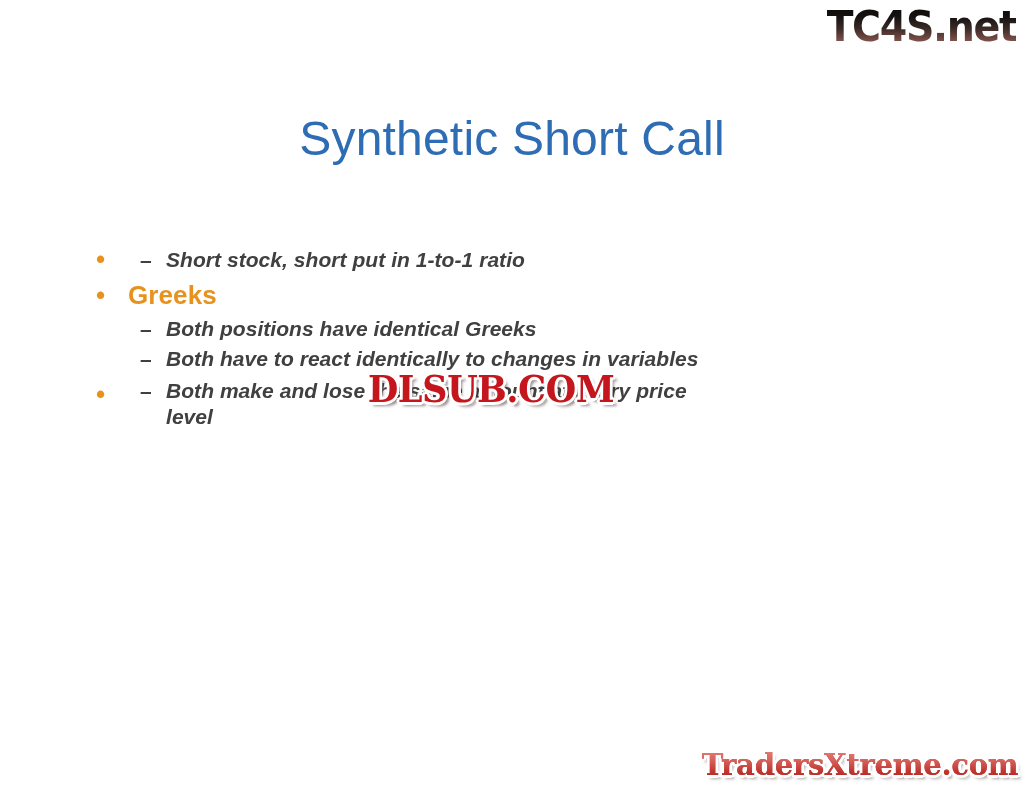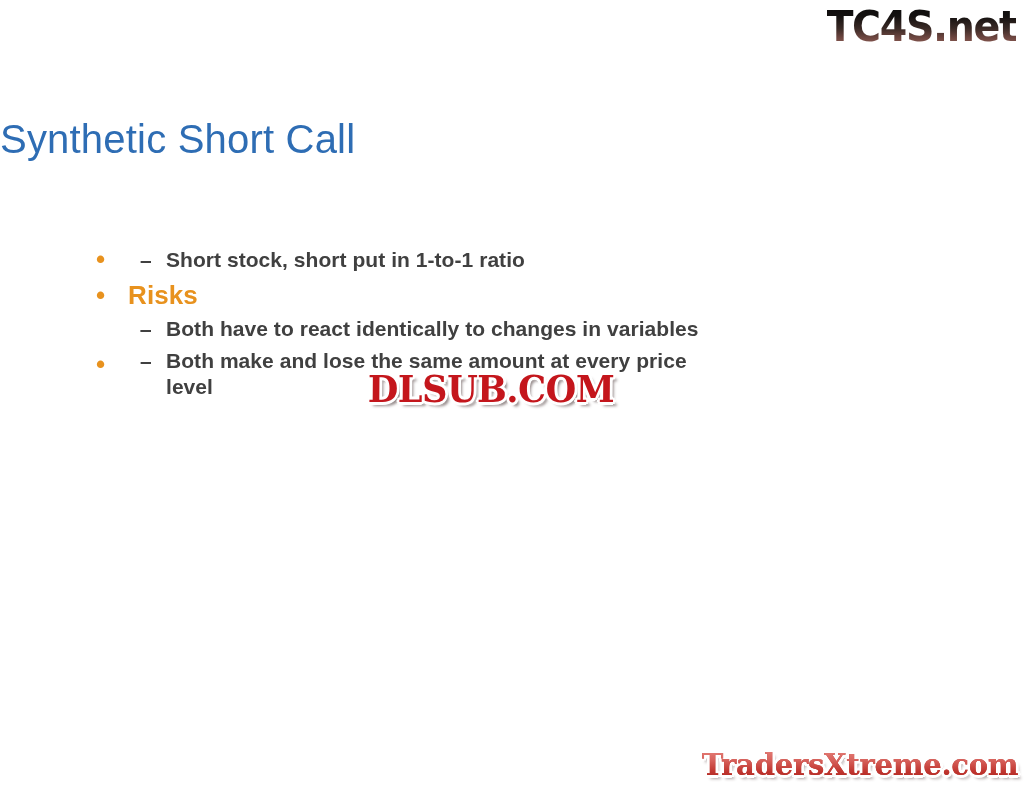--- a/index.html
+++ b/index.html
@@ -45,25 +45,25 @@
     white-space: nowrap;
     user-select: none;
   }
 
   
   #title {
     position: absolute;
     left: 0;
     top: 110px;
     width: 1024px;
-    text-align: left;
+    text-align: center;
     color: #2E6DB4;
     font-family: "Liberation Sans", sans-serif;
     font-weight: normal;
-    font-size: 40px;
+    font-size: 48px;
     line-height: 58px;
     letter-spacing: 0.2px;
   }
 
   
   #body-list {
     position: absolute;
     left: 92px;
     top: 243px;
     width: 640px;
@@ -102,21 +102,21 @@
   }
   .lvl2 .bullet-dash {
     position: absolute;
     left: 48px;
     top: 0;
     color: #404040;
     font-size: 21px;
     line-height: 26px;
     font-weight: bold;
   }
-  .lvl2 .lvl2-text { display: block; }
+  .lvl2 .lvl2-text { display: block; font-style: italic; }
 
   
   #watermark {
     position: absolute;
     left: 368px;
     top: 369px;
     font-family: "DejaVu Serif", serif;
     font-weight: bold;
     font-style: normal;
     font-size: 37px;
@@ -197,24 +197,25 @@
     <div class="lvl1">
       <span class="bullet-dot">•</span>
     </div>
     <div class="lvl2">
       <span class="bullet-dash">–</span>
       <span class="lvl2-text">Short stock, short put in 1-to-1 ratio</span>
     </div>
 
     <div class="lvl1">
       <span class="bullet-dot">•</span>
-      <span>Risks</span>
-    </div>
-    <div class="lvl2">
-      <span class="bullet-dash">–</span>
+      <span>Greeks</span>
+    </div>
+    <div class="lvl2">
+      <span class="bullet-dash">–</span>
+      <span class="lvl2-text">Both positions have identical Greeks</span>
     </div>
     <div class="lvl2">
       <span class="bullet-dash">–</span>
       <span class="lvl2-text">Both have to react identically to changes in variables</span>
     </div>
 
     <div class="lvl1">
       <span class="bullet-dot">•</span>
     </div>
     <div class="lvl2">

